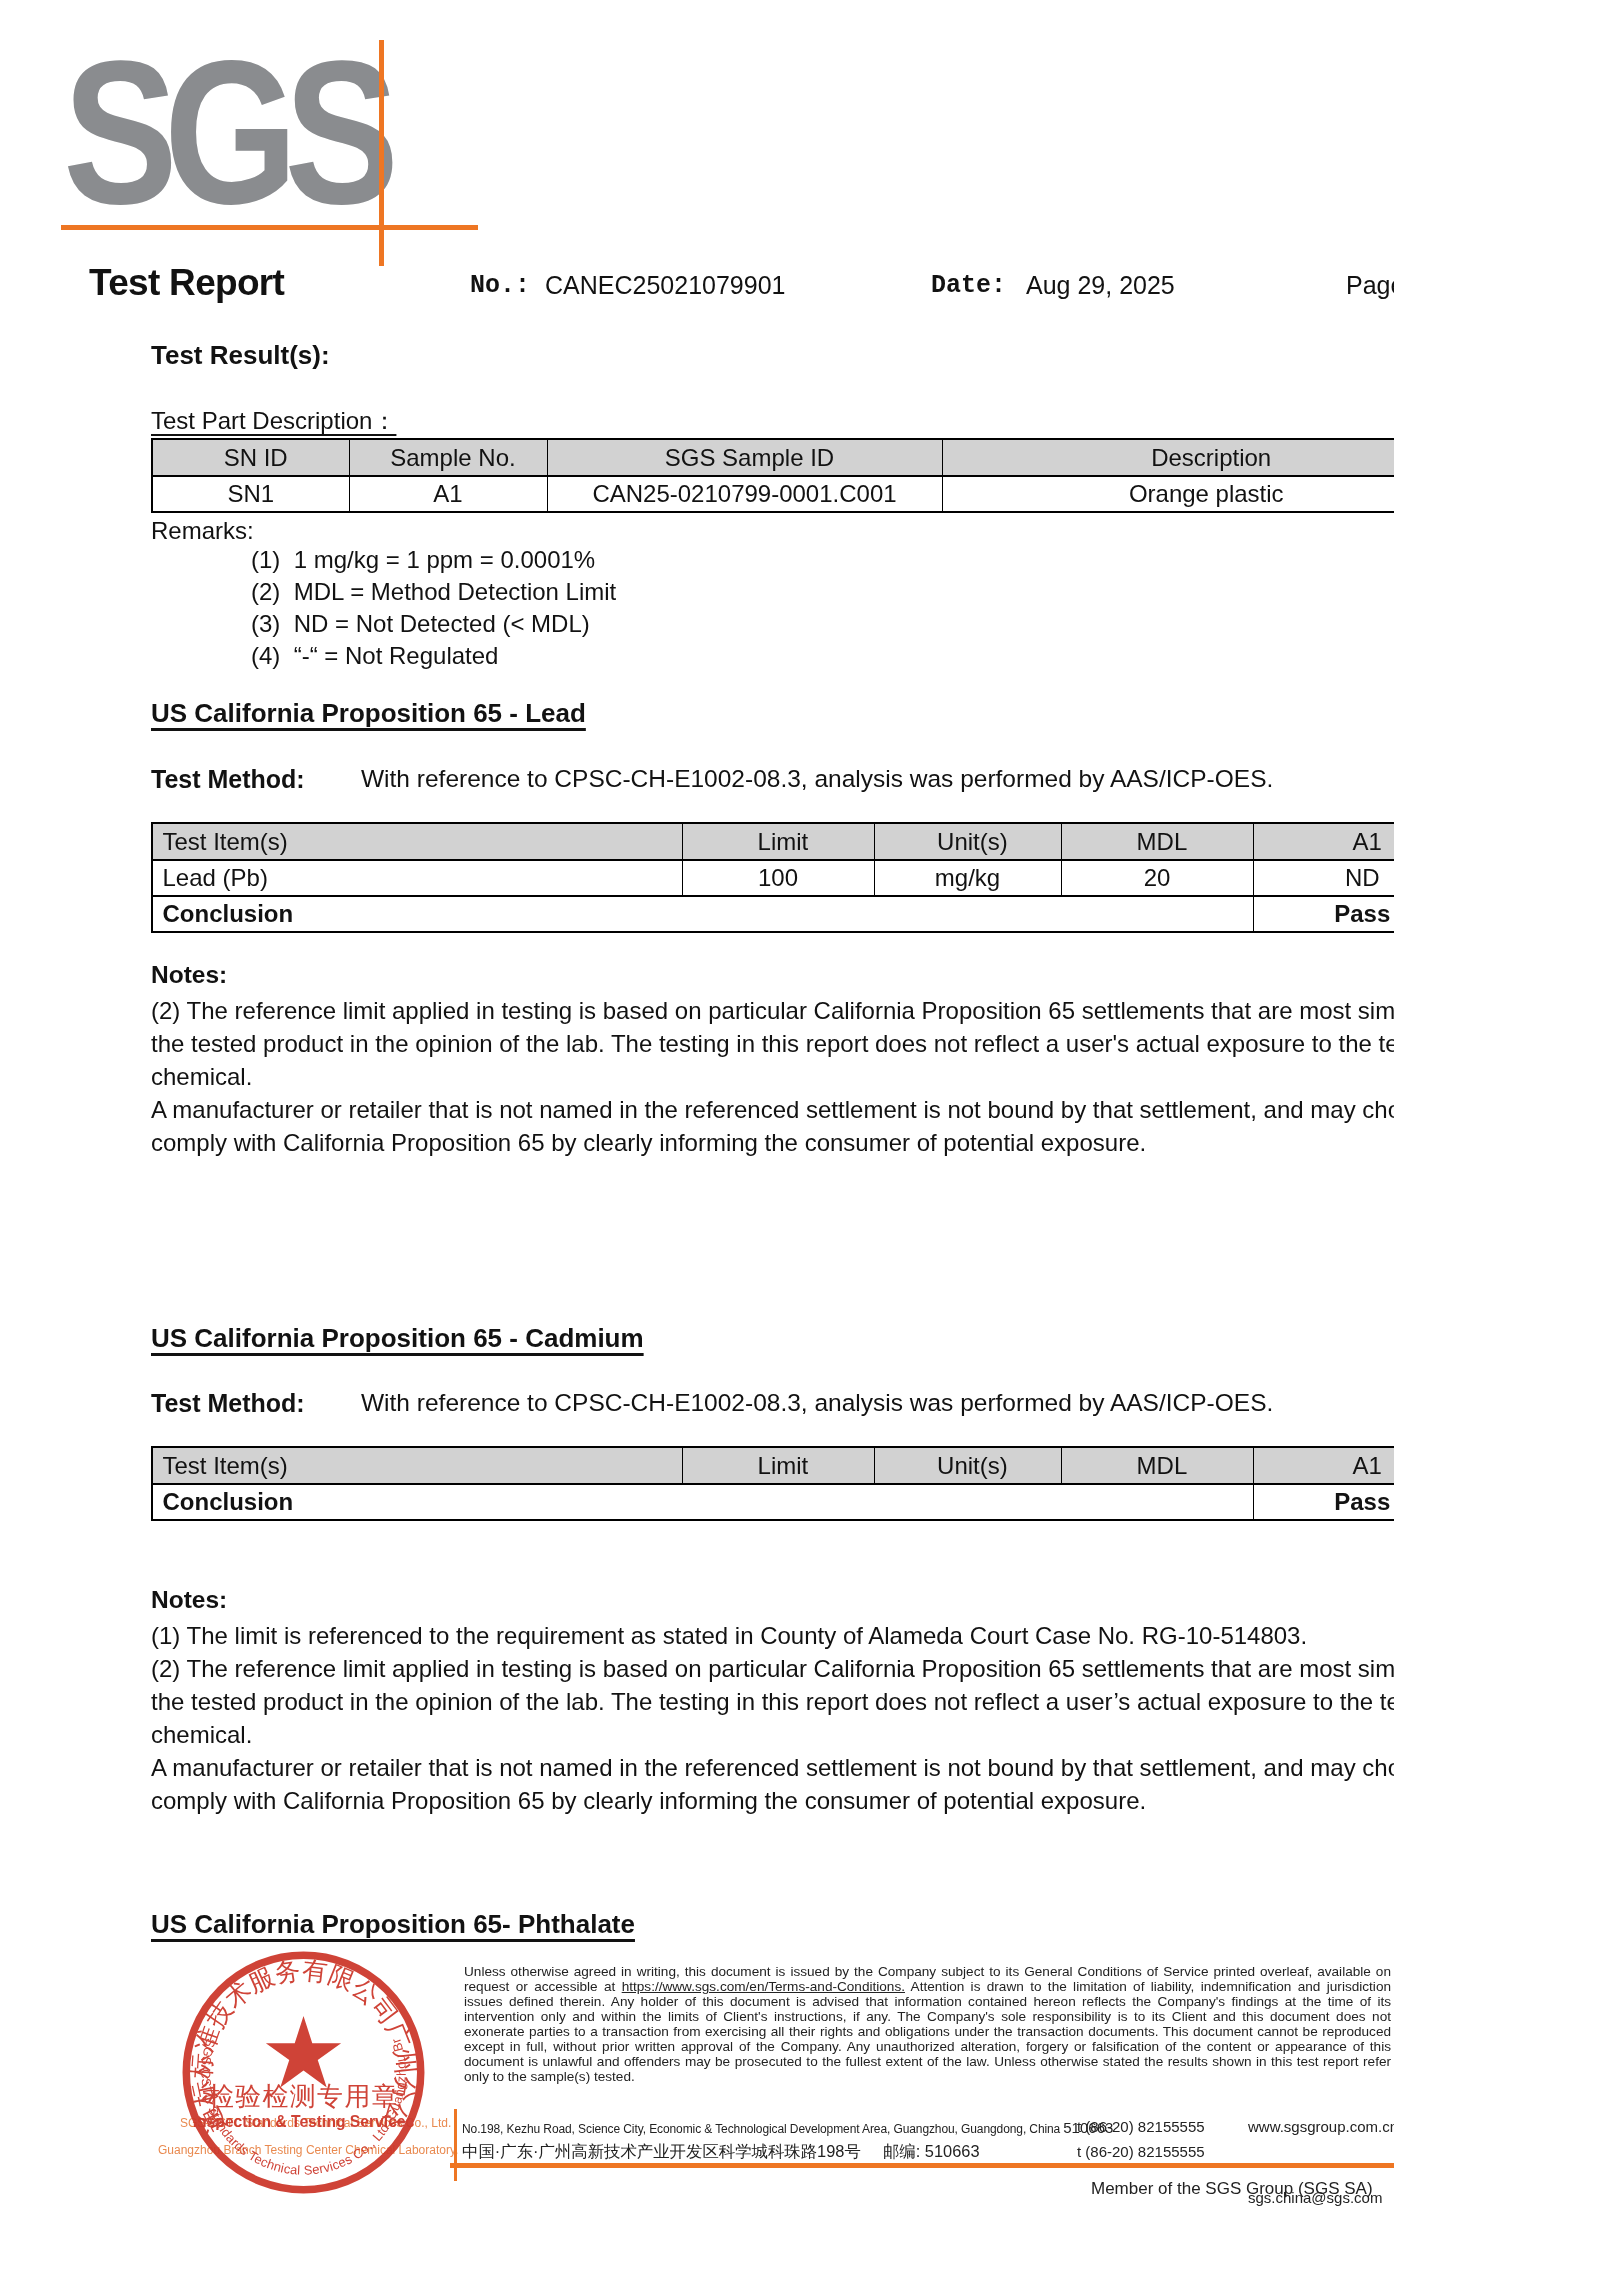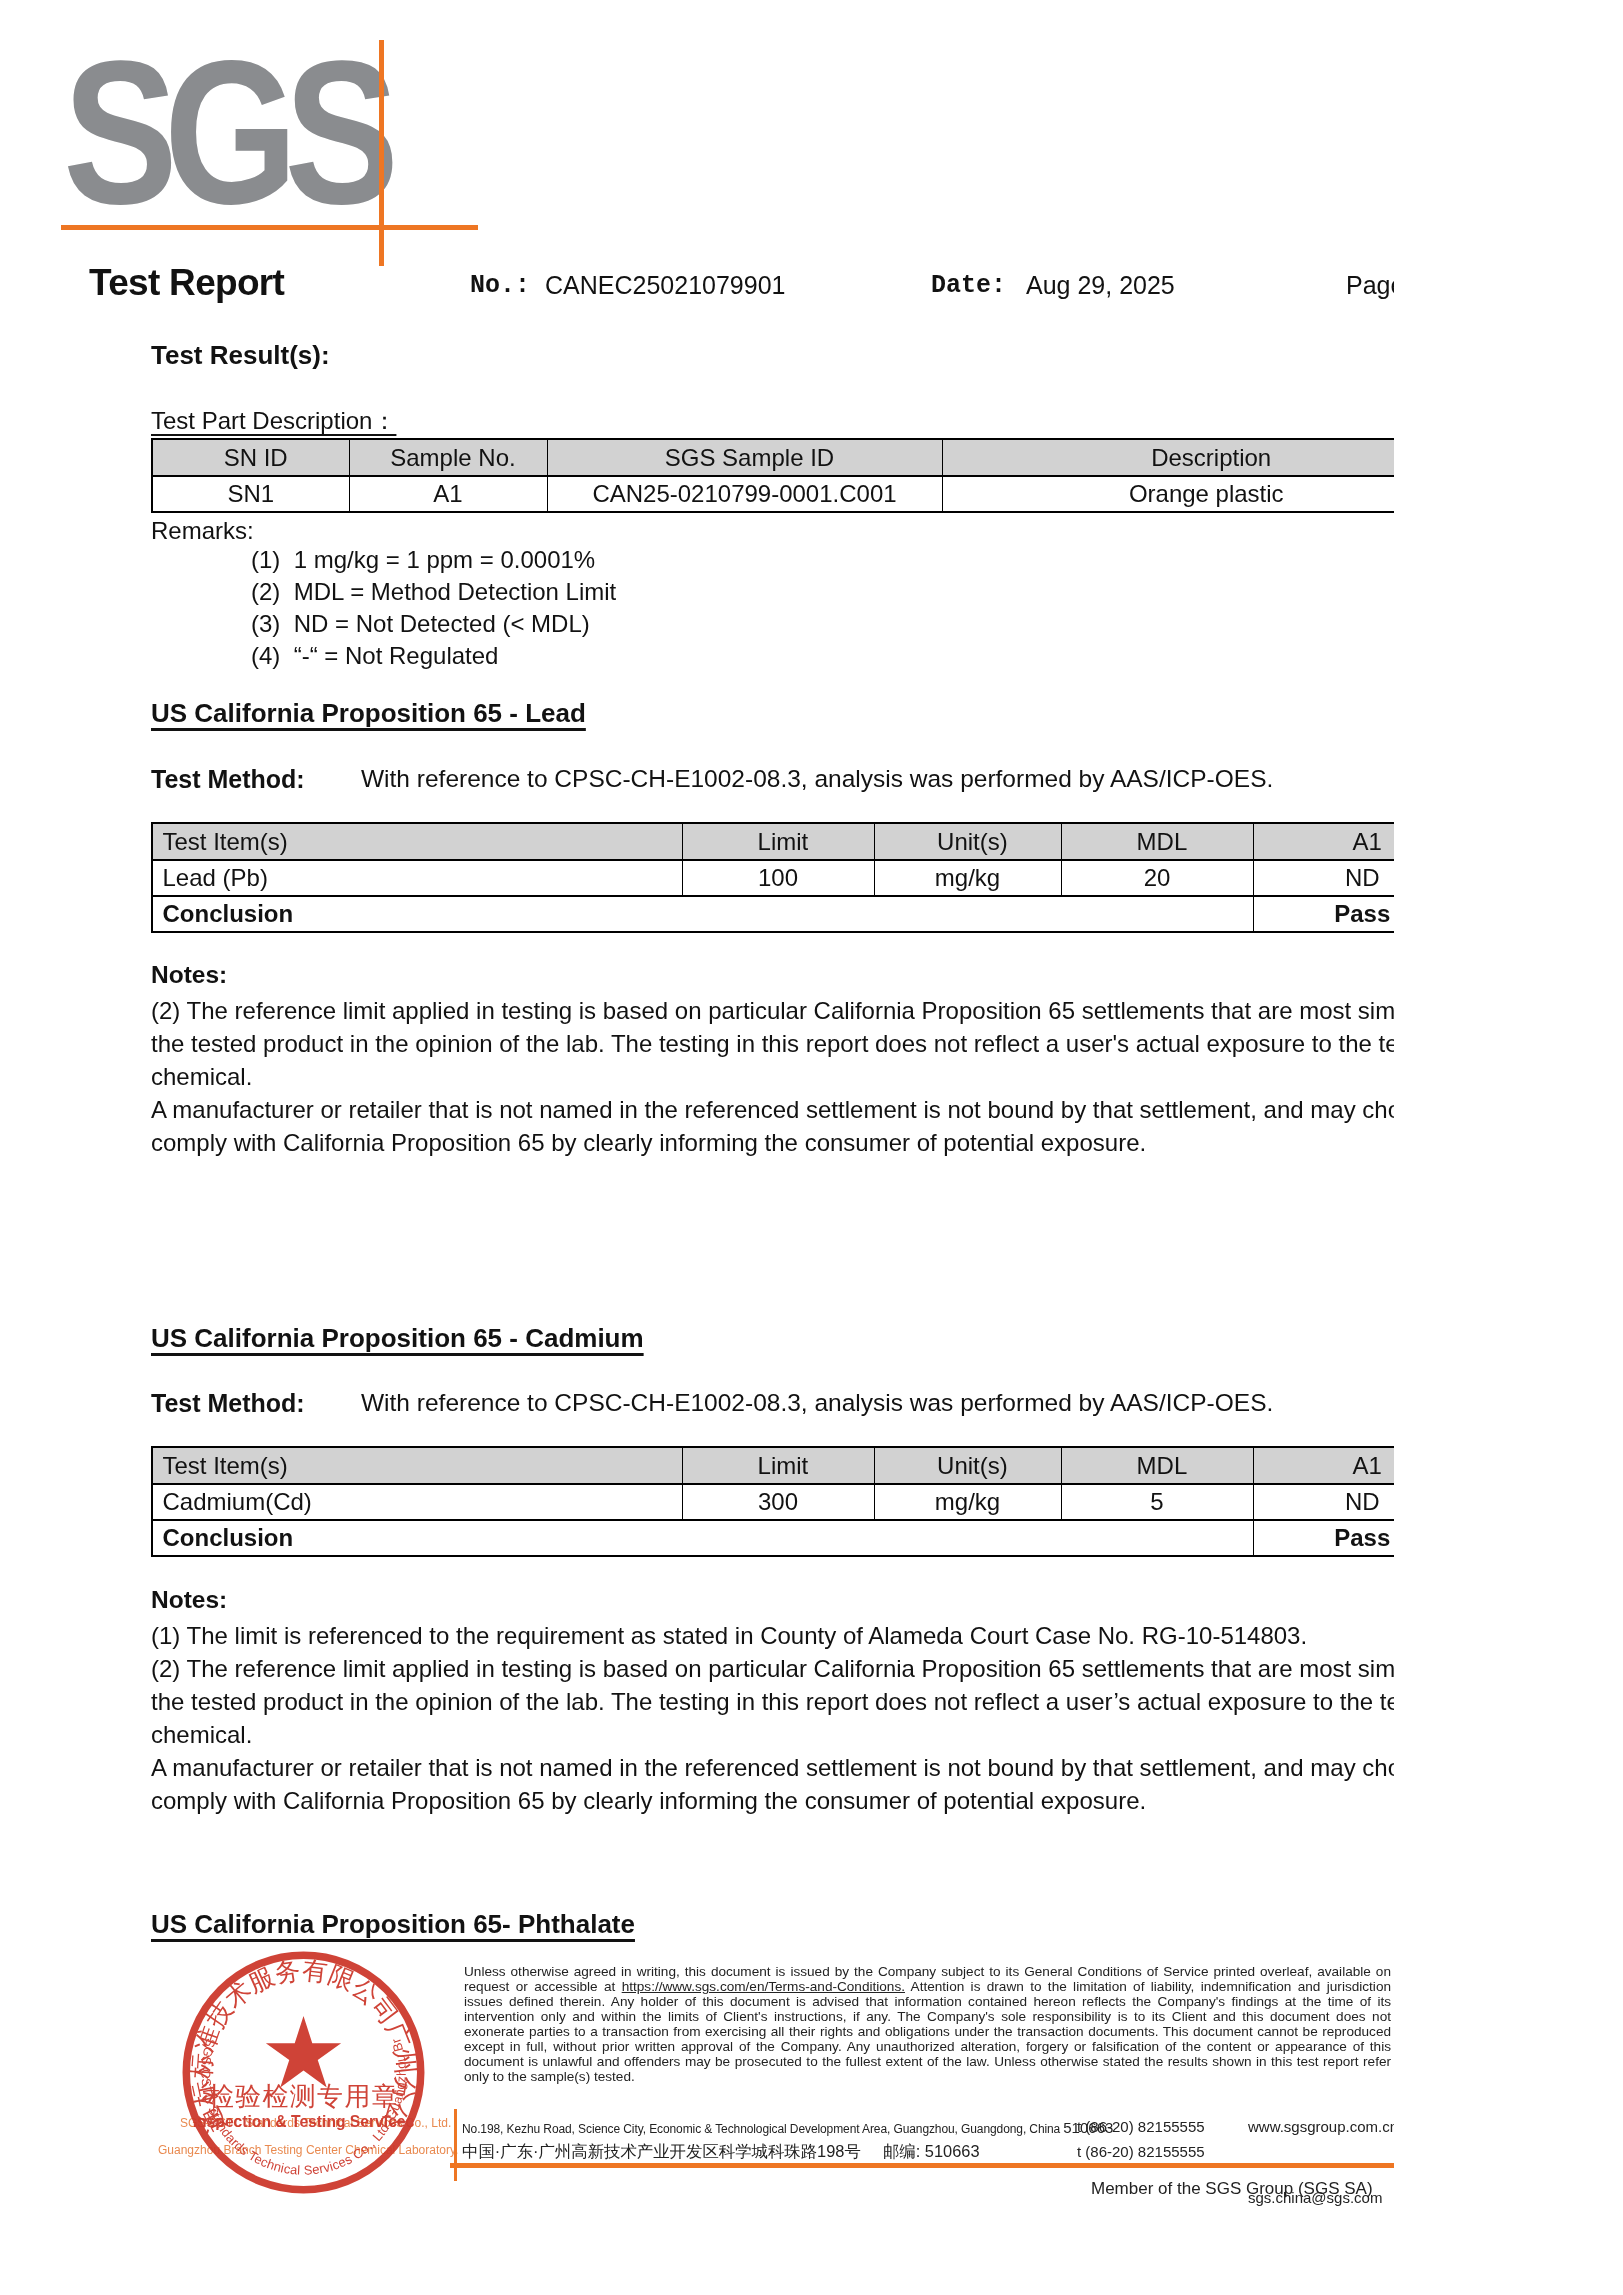--- a/index.html
+++ b/index.html
@@ -170,27 +170,20 @@
     <thead>
       <tr>
         <th class="item">Test Item(s)</th>
         <th>Limit</th>
         <th>Unit(s)</th>
         <th>MDL</th>
         <th>A1</th>
       </tr>
     </thead>
     <tbody>
-      <tr>
-        <td class="item">Cadmium(Cd)</td>
-        <td>300</td>
-        <td>mg/kg</td>
-        <td>5</td>
-        <td>ND</td>
-      </tr>
       <tr class="concl">
         <td class="item" colspan="4">Conclusion</td>
         <td>Pass</td>
       </tr>
     </tbody>
   </table>
 
   <div class="abs h1" style="left:151px;top:1586px;font-size:24.5px;">Notes:</div>
   <div class="abs notes-par" style="left:151px;top:1619px;">
     <p>(1) The limit is referenced to the requirement as stated in County of Alameda Court Case No. RG-10-514803.</p>

